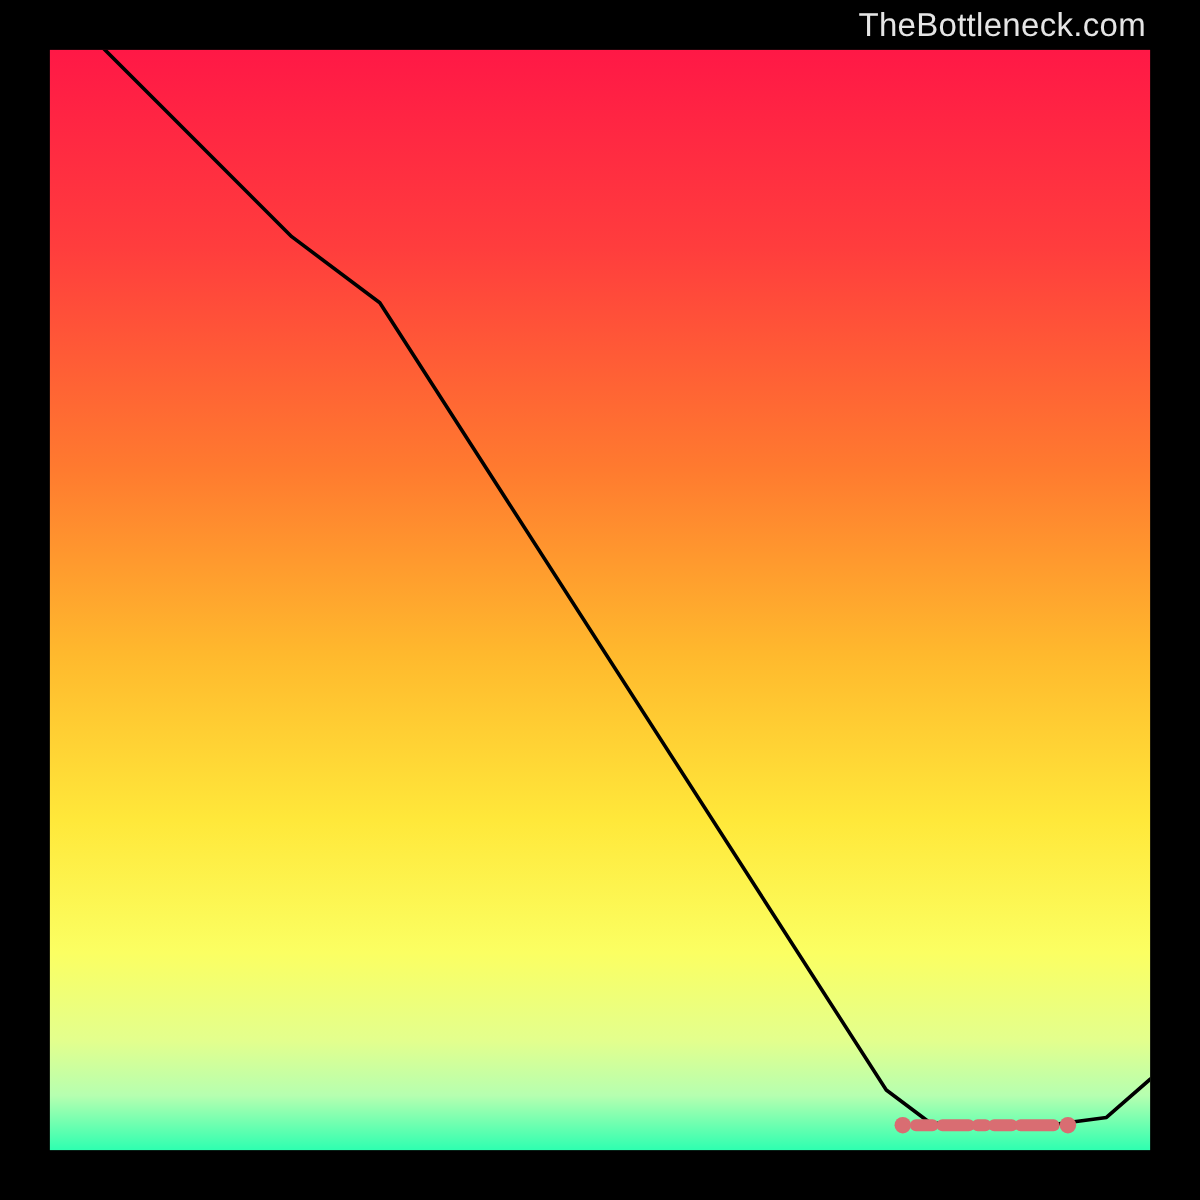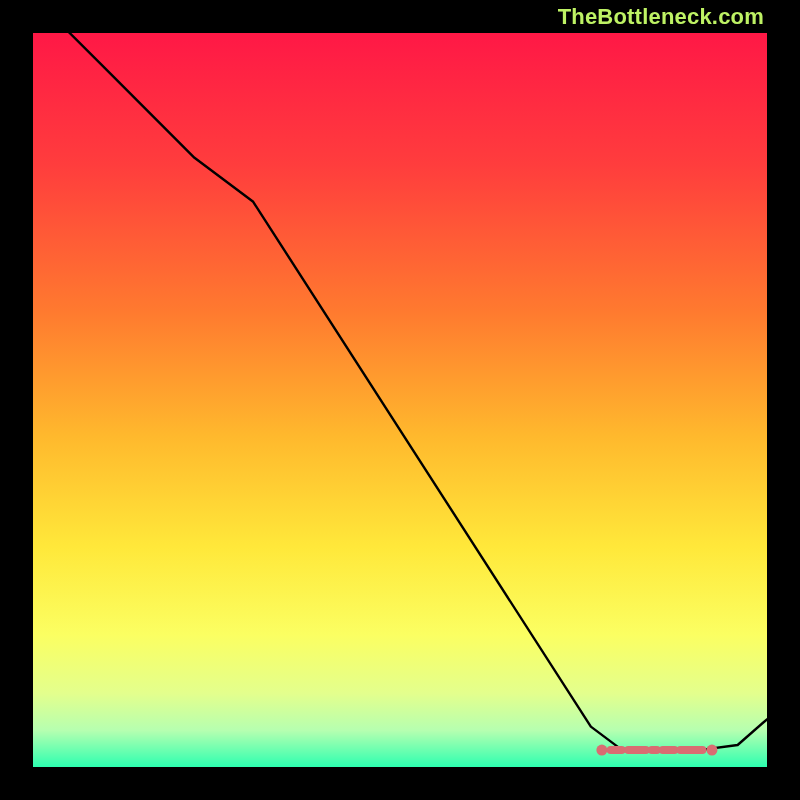--- a/index.html
+++ b/index.html
@@ -24,23 +24,23 @@
     left: 33px;
     top: 33px;
     width: 734px;
     height: 734px;
     overflow: hidden;
   }
   .watermark {
     position: absolute;
     top: 4px;
     right: 36px;
-    color: #bef264;
+    color: #e5e5e5;
     font-size: 22px;
-    font-weight: 700;
+    font-weight: 400;
     letter-spacing: 0.2px;
     user-select: none;
   }
   svg { display: block; }
 </style>
 </head>
 <body>
 
 <div class="frame">
   <div class="watermark">TheBottleneck.com</div>

